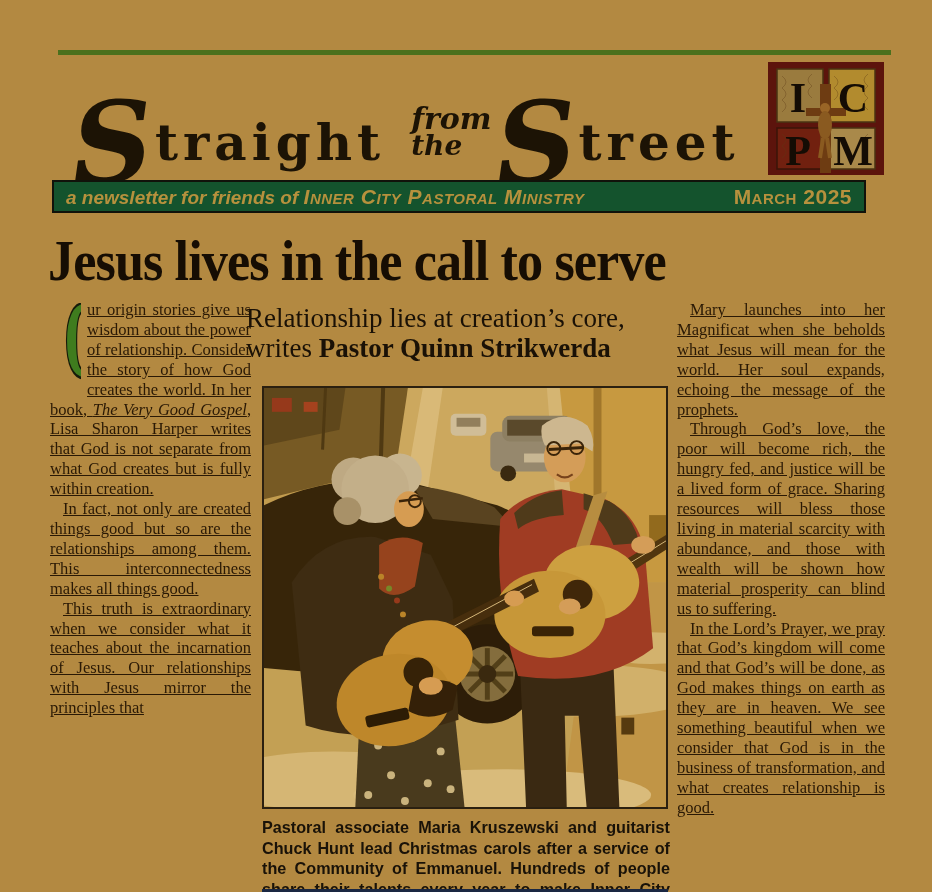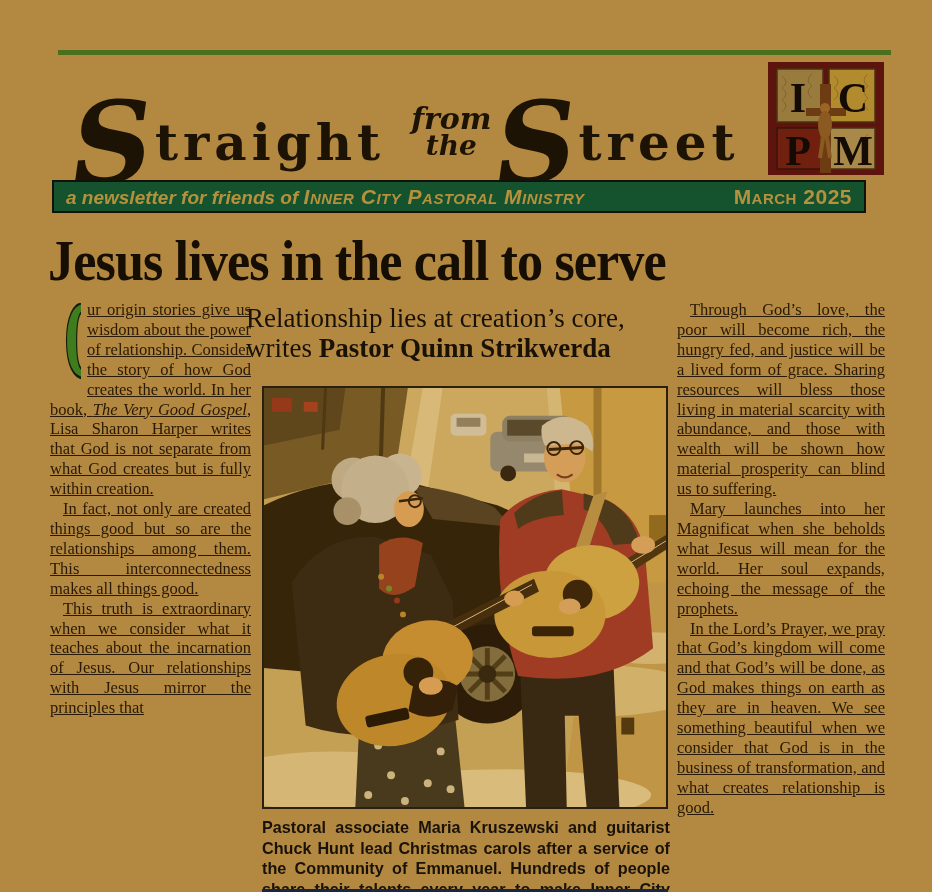--- a/index.html
+++ b/index.html
@@ -7,21 +7,21 @@
     width:932px;height:892px;position:relative;overflow:hidden;
     background:#b38941;
     font-family:"Liberation Serif", serif;
   }
   .top-rule{position:absolute;left:58px;top:50px;width:833px;height:5px;background:#4b701d;}
 
   
   .masthead{position:absolute;left:72px;top:56px;height:120px;display:flex;align-items:flex-end;color:#1c1305;white-space:nowrap;}
   .script-s{font-family:"DejaVu Serif", serif;font-style:italic;font-weight:bold;font-size:112px;line-height:.78;transform:translateY(10px) rotate(-3deg);}
   .mast-word{font-family:"DejaVu Serif", serif;font-weight:bold;font-size:50px;letter-spacing:5px;line-height:1;margin:0 0 8px 2px;text-align:right;}
-  .fromthe{display:flex;flex-direction:column;align-items:center;font-family:"DejaVu Serif", serif;font-style:italic;line-height:.95;margin:0 4px 16px 26px;}
+  .fromthe{display:flex;flex-direction:column;align-items:flex-start;font-family:"DejaVu Serif", serif;font-style:italic;line-height:.95;margin:0 4px 16px 26px;}
   .fromthe .fr{font-size:30px;font-weight:bold;}
   .fromthe .th{font-size:28px;font-weight:bold;}
 
   
   .logo{position:absolute;left:768px;top:62px;width:116px;height:113px;}
 
   
   .banner{
     position:absolute;left:52px;top:180px;width:814px;height:33px;box-sizing:border-box;
     background:#14532d;border:2px solid #11120a;
@@ -241,16 +241,16 @@
     </g>
     <rect x="360" y="332" width="13" height="17" fill="#44300f"></rect>
     <rect width="405" height="422" fill="#c87818" opacity="0.14"></rect>
   </svg>
 </div>
 
 <div class="caption">Pastoral associate Maria Kruszewski and guitarist Chuck Hunt lead Christmas carols after a service of the Community of Emmanuel. Hundreds of people share their talents every year to make Inner City Pastoral Ministry a thriving organization.</div>
 <div class="navy-bar"></div>
 
 <div class="bodycol col-right">
+  <p class="ind">Mary launches into her Magnificat when she beholds what Jesus will mean for the world. Her soul expands, echoing the message of the prophets.</p>
   <p class="ind">Through God’s love, the poor will become rich, the hungry fed, and justice will be a lived form of grace. Sharing resources will bless those living in material scarcity with abundance, and those with wealth will be shown how material prosperity can blind us to suffering.</p>
-  <p class="ind">Mary launches into her Magnificat when she beholds what Jesus will mean for the world. Her soul expands, echoing the message of the prophets.</p>
   <p class="ind">In the Lord’s Prayer, we pray that God’s kingdom will come and that God’s will be done, as God makes things on earth as they are in heaven. We see something beautiful when we consider that God is in the business of transformation, and what creates relationship is good.</p>
 </div>
 
 </body></html>

